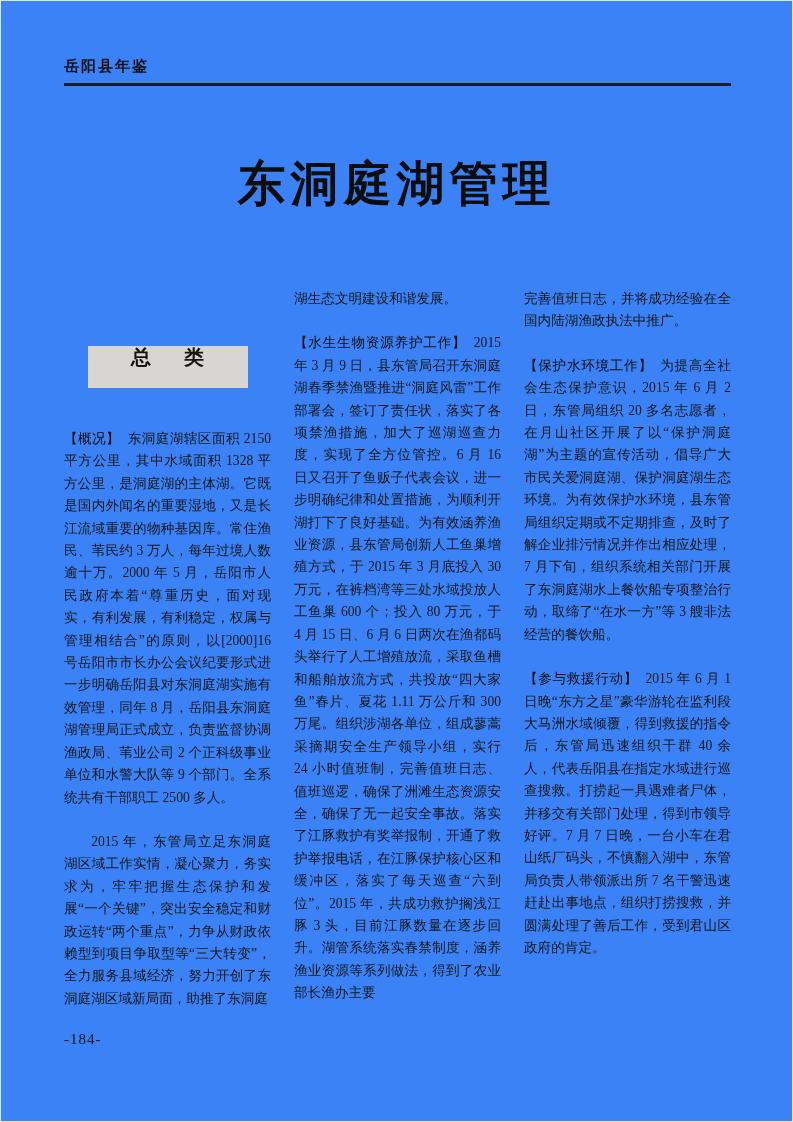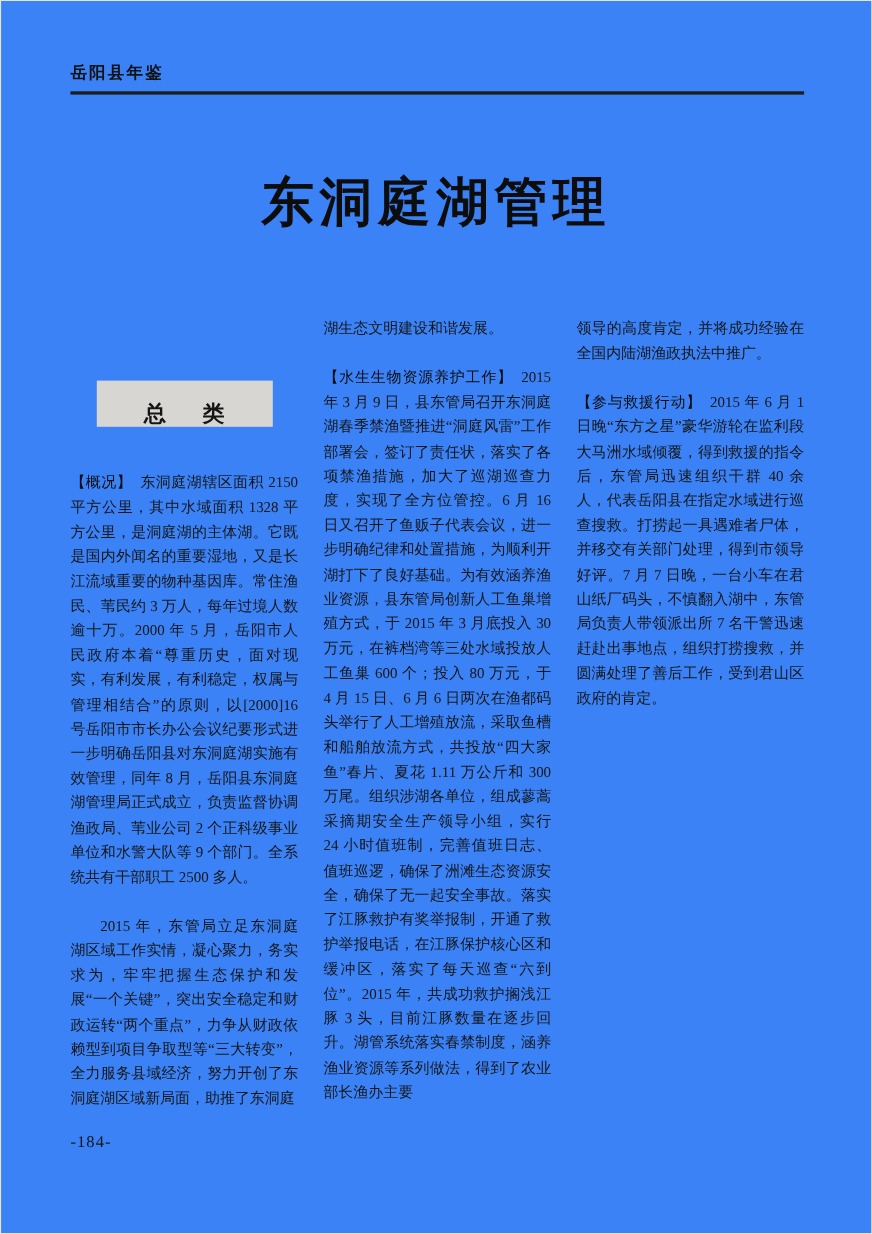--- a/index.html
+++ b/index.html
@@ -71,21 +71,21 @@
     overflow: hidden;
   }
 
   
   .section-box {
     width: 160px;
     height: 42px;
     margin: 58px auto 40px auto;
     background: #d7d6d3;
     display: flex;
-    align-items: flex-end;
+    align-items: flex-start;
     justify-content: center;
   }
   .section-box-label {
     font-size: 20px;
     font-weight: bold;
     letter-spacing: 14px;
     padding-left: 14px; 
     color: #141414;
   }
 
@@ -141,21 +141,24 @@
     </section>
 
     <section class="col">
       <p class="para">湖生态文明建设和谐发展。</p>
       <p class="entry">
         <span class="entry-head">【水生生物资源养护工作】</span><span class="entry-body">2015 年 3 月 9 日，县东管局召开东洞庭湖春季禁渔暨推进“洞庭风雷”工作部署会，签订了责任状，落实了各项禁渔措施，加大了巡湖巡查力度，实现了全方位管控。6 月 16 日又召开了鱼贩子代表会议，进一步明确纪律和处置措施，为顺利开湖打下了良好基础。为有效涵养渔业资源，县东管局创新人工鱼巢增殖方式，于 2015 年 3 月底投入 30 万元，在裤档湾等三处水域投放人工鱼巢 600 个；投入 80 万元，于 4 月 15 日、6 月 6 日两次在渔都码头举行了人工增殖放流，采取鱼槽和船舶放流方式，共投放“四大家鱼”春片、夏花 1.11 万公斤和 300 万尾。组织涉湖各单位，组成蓼蒿采摘期安全生产领导小组，实行 24 小时值班制，完善值班日志、值班巡逻，确保了洲滩生态资源安全，确保了无一起安全事故。落实了江豚救护有奖举报制，开通了救护举报电话，在江豚保护核心区和缓冲区，落实了每天巡查“六到位”。2015 年，共成功救护搁浅江豚 3 头，目前江豚数量在逐步回升。湖管系统落实春禁制度，涵养渔业资源等系列做法，得到了农业部长渔办主要</span>
       </p>
     </section>
 
     <section class="col">
-      <p class="para">领导的高度肯定，并将成功经验在全国内陆湖渔政执法中推广。</p>
+      <p class="para">完善值班日志，并将成功经验在全国内陆湖渔政执法中推广。</p>
+      <p class="entry">
+        <span class="entry-head">【保护水环境工作】</span><span class="entry-body">为提高全社会生态保护意识，2015 年 6 月 2 日，东管局组织 20 多名志愿者，在月山社区开展了以“保护洞庭湖”为主题的宣传活动，倡导广大市民关爱洞庭湖、保护洞庭湖生态环境。为有效保护水环境，县东管局组织定期或不定期排查，及时了解企业排污情况并作出相应处理，7 月下旬，组织系统相关部门开展了东洞庭湖水上餐饮船专项整治行动，取缔了“在水一方”等 3 艘非法经营的餐饮船。</span>
+      </p>
       <p class="entry">
         <span class="entry-head">【参与救援行动】</span><span class="entry-body">2015 年 6 月 1 日晚“东方之星”豪华游轮在监利段大马洲水域倾覆，得到救援的指令后，东管局迅速组织干群 40 余人，代表岳阳县在指定水域进行巡查搜救。打捞起一具遇难者尸体，并移交有关部门处理，得到市领导好评。7 月 7 日晚，一台小车在君山纸厂码头，不慎翻入湖中，东管局负责人带领派出所 7 名干警迅速赶赴出事地点，组织打捞搜救，并圆满处理了善后工作，受到君山区政府的肯定。</span>
       </p>
     </section>
 
   </main>
 
   <footer class="page-footer">-184-</footer>
 
 </div>

